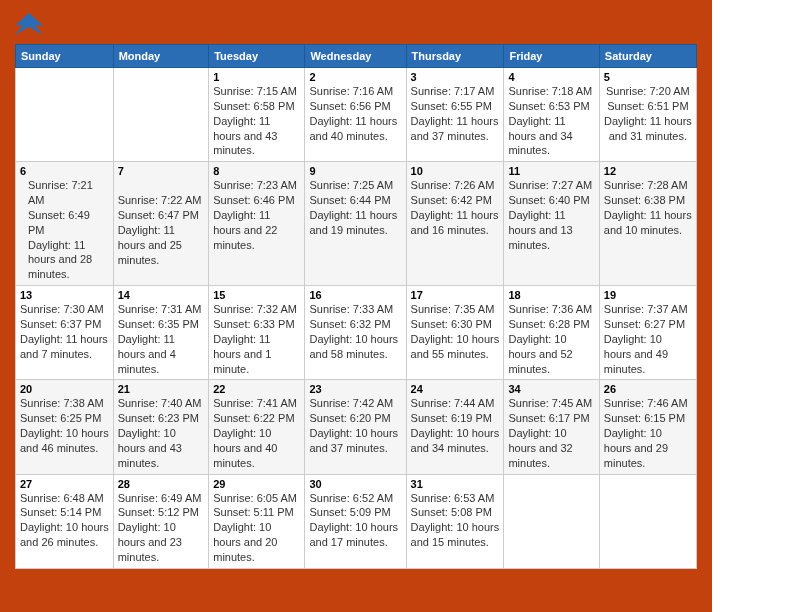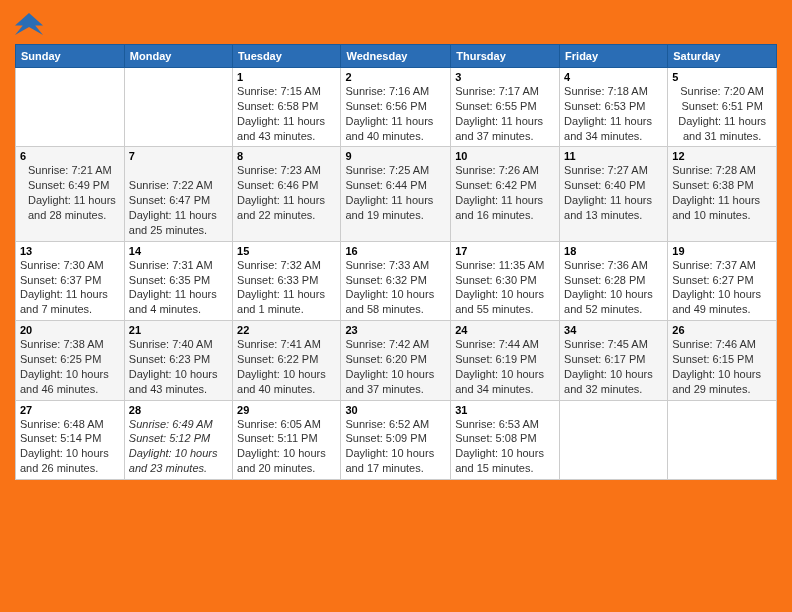--- a/index.html
+++ b/index.html
@@ -4,23 +4,23 @@
   <style>
     * { box-sizing: border-box; margin: 0; padding: 0; }
     body {
       font-family: Arial, sans-serif;
       background: #fff;
       width: 792px;
       height: 612px;
       overflow: hidden;
     }
     .page {
-      width: 792px;
+      width: 712px;
       height: 612px;
-      background: #f97316;
+      background: #c2410c;
       padding: 10px 15px 10px 15px;
     }
     .header {
       display: flex;
       justify-content: space-between;
       align-items: flex-start;
       margin-bottom: 6px;
     }
     .logo {
       display: flex;
@@ -234,21 +234,21 @@
 Daylight: 11 hours and 1 minute.</div>
           </td>
           <td>
             <span class="day-num">16</span>
             <div class="day-info" style="white-space: pre-line;">Sunrise: 7:33 AM
 Sunset: 6:32 PM
 Daylight: 10 hours and 58 minutes.</div>
           </td>
           <td>
             <span class="day-num">17</span>
-            <div class="day-info" style="white-space: pre-line;">Sunrise: 11:35 AM
+            <div class="day-info" style="white-space: pre-line;">Sunrise: 7:35 AM
 Sunset: 6:30 PM
 Daylight: 10 hours and 55 minutes.</div>
           </td>
           <td>
             <span class="day-num">18</span>
             <div class="day-info" style="white-space: pre-line;">Sunrise: 7:36 AM
 Sunset: 6:28 PM
 Daylight: 10 hours and 52 minutes.</div>
           </td>
           <td>
@@ -304,21 +304,21 @@
         </tr>
         <tr class="row-odd">
           <td>
             <span class="day-num">27</span>
             <div class="day-info" style="white-space: pre-line;">Sunrise: 6:48 AM
 Sunset: 5:14 PM
 Daylight: 10 hours and 26 minutes.</div>
           </td>
           <td>
             <span class="day-num">28</span>
-            <div class="day-info" style="white-space: pre-line; font-style: italic;">Sunrise: 6:49 AM
+            <div class="day-info" style="white-space: pre-line;">Sunrise: 6:49 AM
 Sunset: 5:12 PM
 Daylight: 10 hours and 23 minutes.</div>
           </td>
           <td>
             <span class="day-num">29</span>
             <div class="day-info" style="white-space: pre-line;">Sunrise: 6:05 AM
 Sunset: 5:11 PM
 Daylight: 10 hours and 20 minutes.</div>
           </td>
           <td>

